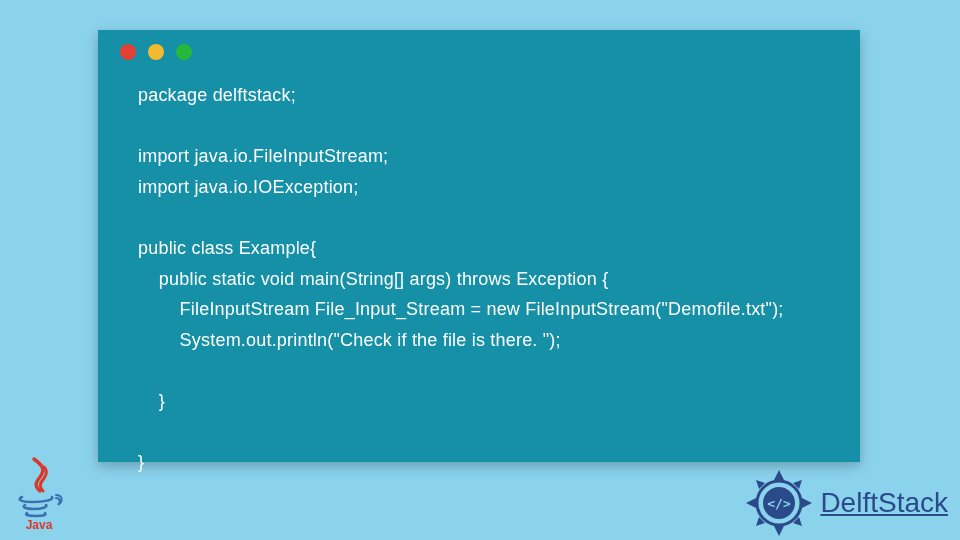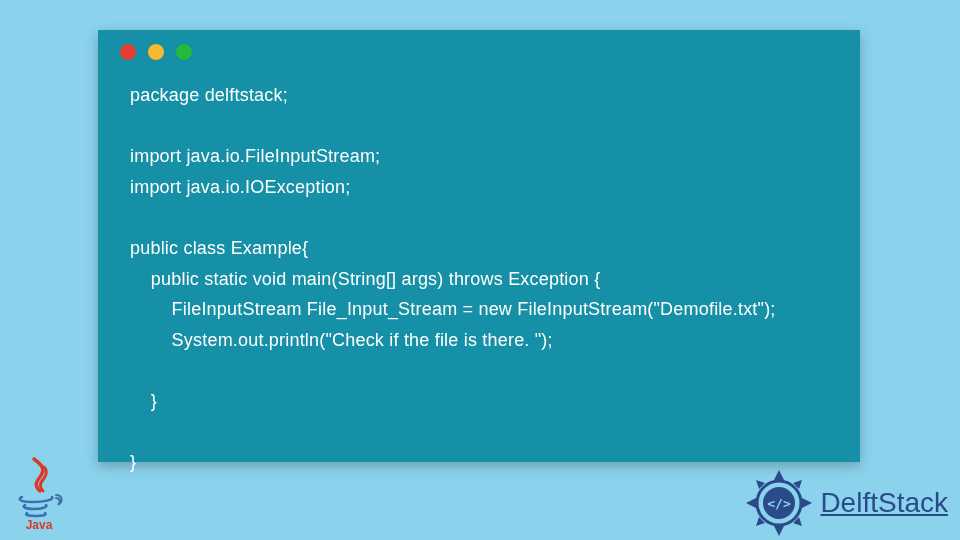--- a/index.html
+++ b/index.html
@@ -34,21 +34,21 @@
       height: 16px;
       border-radius: 50%;
     }
     .dot-red { background: #e24034; }
     .dot-yellow { background: #f4b92e; }
     .dot-green { background: #26b83c; }
     .code {
       color: #ffffff;
       font-size: 18px;
       line-height: 1.7;
-      padding: 20px 24px 0 32px;
+      padding: 20px 24px 0 40px;
       white-space: pre;
       font-family: Arial, Helvetica, sans-serif;
       letter-spacing: 0.2px;
     }
     .java-logo {
       position: absolute;
       left: 12px;
       bottom: 10px;
       width: 55px;
       height: 75px;

